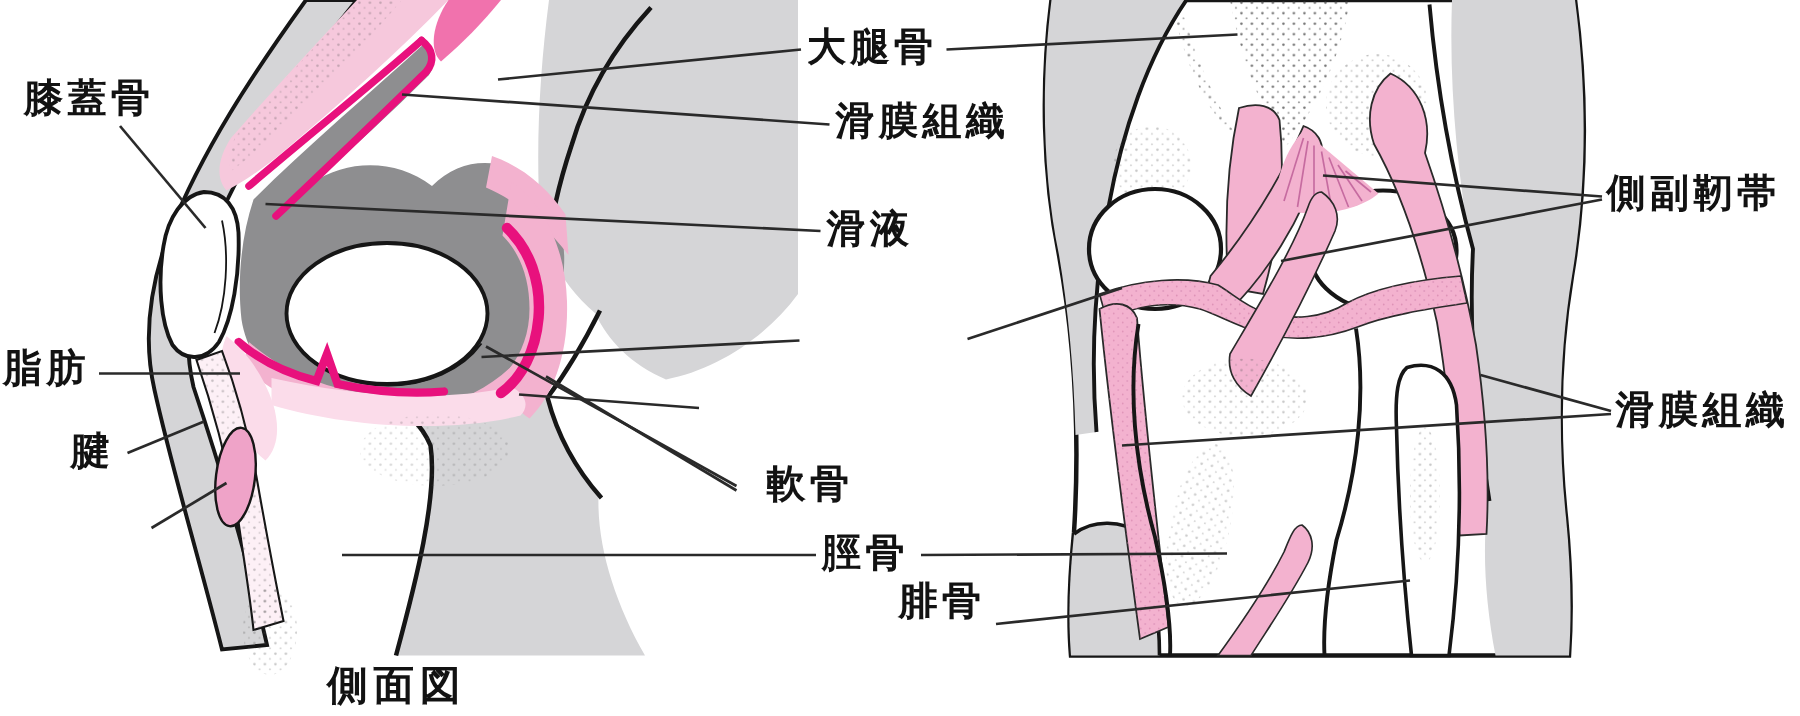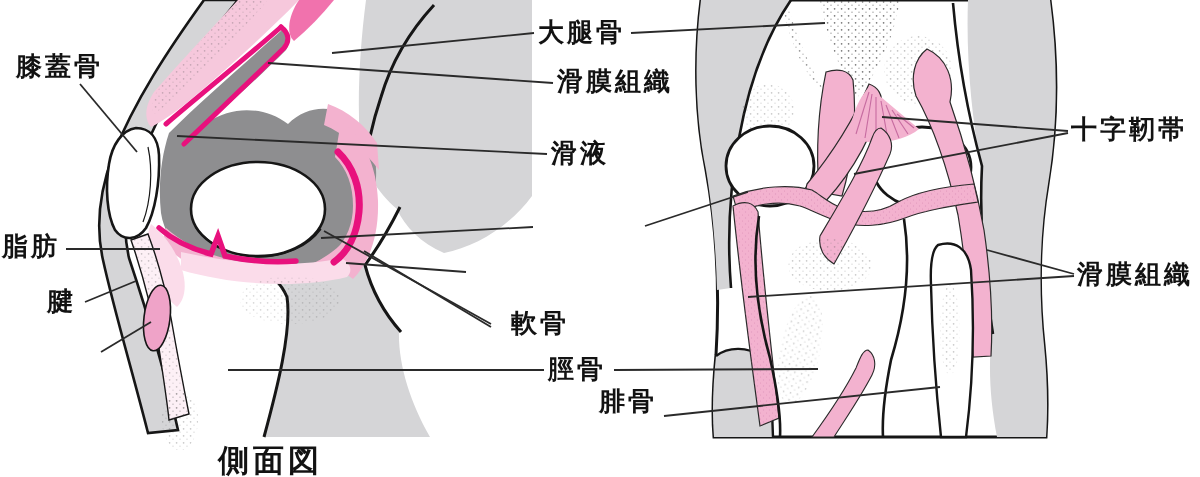--- a/index.html
+++ b/index.html
@@ -6,21 +6,21 @@
   .stage{
     position:relative;width:1200px;height:477px;background:#ffffff;overflow:hidden;
     font-family:"DejaVu Sans","Liberation Sans",sans-serif;
   }
   .art{position:absolute;left:0;top:0;width:1200px;height:477px;}
   .lbl{
     position:absolute;font-weight:bold;font-size:26px;line-height:1.05;
     letter-spacing:3px;color:#121212;white-space:nowrap;
   }
   .cap{
-    position:absolute;font-weight:bold;font-size:31px;line-height:1.05;
+    position:absolute;font-weight:bold;font-size:27px;line-height:1.05;
     letter-spacing:4px;color:#121212;white-space:nowrap;text-align:right;
   }
 </style>
 </head>
 <body>
 
 <div class="stage">
 
   <svg class="art" viewBox="0 0 1200 477" aria-hidden="true">
     <defs>
@@ -194,17 +194,17 @@
 
   <div class="lbl" style="left:16px;top:53px">膝蓋骨</div>
   <div class="lbl" style="left:2px;top:233px">脂肪</div>
   <div class="lbl" style="left:47px;top:288px">腱</div>
   <div class="lbl" style="left:557px;top:68px">滑膜組織</div>
   <div class="lbl" style="left:538px;top:19px">大腿骨</div>
   <div class="lbl" style="left:551px;top:140px">滑液</div>
   <div class="lbl" style="left:511px;top:310px">軟骨</div>
   <div class="lbl" style="left:548px;top:356px">脛骨</div>
   <div class="lbl" style="left:599px;top:388px">腓骨</div>
-  <div class="lbl" style="left:1071px;top:116px">十字靭帯</div>
+  <div class="lbl" style="left:1071px;top:116px">側副靭帯</div>
   <div class="lbl" style="left:1077px;top:261px">滑膜組織</div>
 
   <div class="cap" style="left:218px;top:444px">側面図</div>
 </div>
 
 </body></html>

